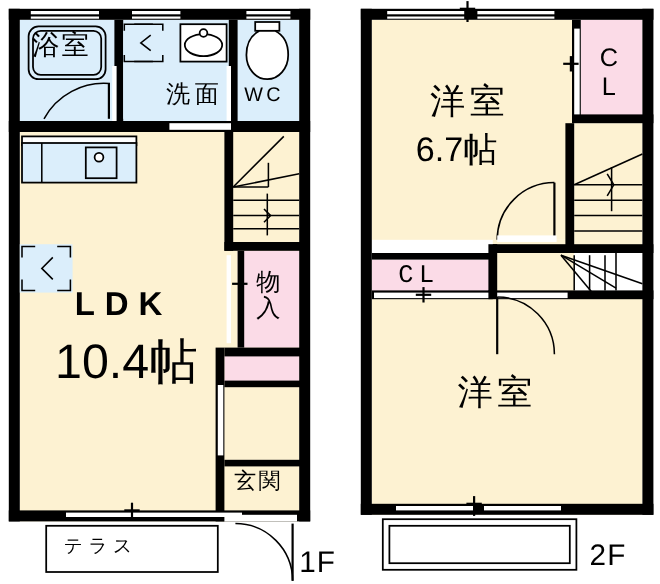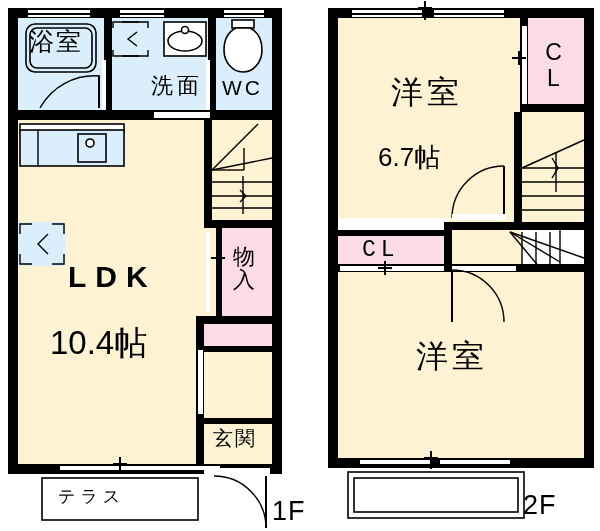--- a/index.html
+++ b/index.html
@@ -3,27 +3,27 @@
 <meta charset="utf-8">
 <style>
   html,body{margin:0;padding:0;background:#ffffff;}
   body{width:600px;height:531px;position:relative;overflow:hidden;
        font-family:"Liberation Sans","DejaVu Sans",sans-serif;color:#000;}
   .plan{position:absolute;top:0;left:0;width:488px;height:531px;}
   svg{display:block;}
   .lbl{position:absolute;white-space:nowrap;color:#000;line-height:1;}
   .floor-tag{font-size:27px;letter-spacing:1px;}
   .room-name{font-size:32px;letter-spacing:4px;}
-  .room-size{font-size:26px;letter-spacing:0px;margin-top:24px;}
+  .room-size{font-size:31px;letter-spacing:0px;}
   .small-room{font-size:22px;letter-spacing:4px;}
   .cl-lbl{font-size:23px;letter-spacing:5px;}
-  .wc-lbl{font-size:21px;letter-spacing:3px;}
+  .wc-lbl{font-size:18px;letter-spacing:3px;}
   .vert-lbl{font-size:22px;line-height:1.05;text-align:center;}
   .ldk-lbl{font-size:30px;letter-spacing:9px;font-weight:700;}
-  .ldk-size{font-size:33px;letter-spacing:0px;margin-top:18px;}
+  .ldk-size{font-size:44px;letter-spacing:0px;}
   .outdoor{font-size:17px;letter-spacing:5px;}
   .bath-lbl{font-size:25px;letter-spacing:2px;}
   .genkan{font-size:20px;letter-spacing:2px;}
 </style>
 </head>
 <body>
 
 <div class="plan">
 
   <svg width="600" height="531" viewBox="0 0 600 531">
@@ -274,15 +274,15 @@
 
   <div class="lbl room-name" style="left:416px;top:340px;">洋室</div>
 
   <div class="lbl cl-lbl" style="left:543px;top:40px;width:26px;text-align:center;line-height:1.12;">
     <span id="cl-north"><div>C</div><div>L</div></span>
   </div>
 
   <div class="lbl cl-lbl" style="left:362px;top:239px;font-family:Liberation Mono, monospace;">CL</div>
 
 
-  <div class="lbl floor-tag" style="left:523px;top:492px;">2F</div>
+  <div class="lbl floor-tag" style="left:536px;top:492px;">2F</div>
 
 </div>
 
 </body></html>

